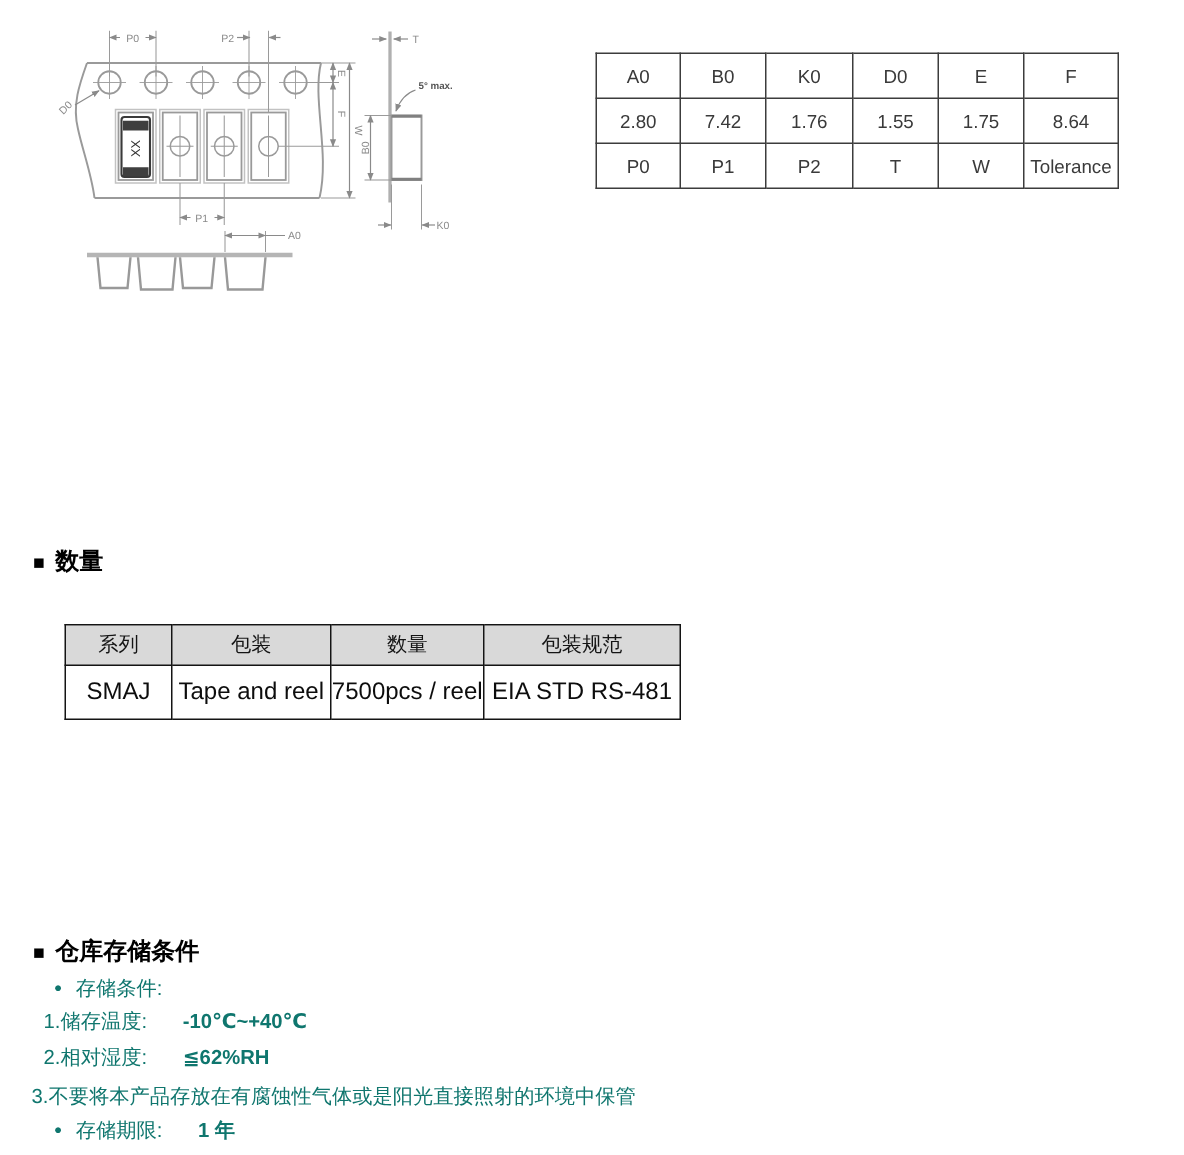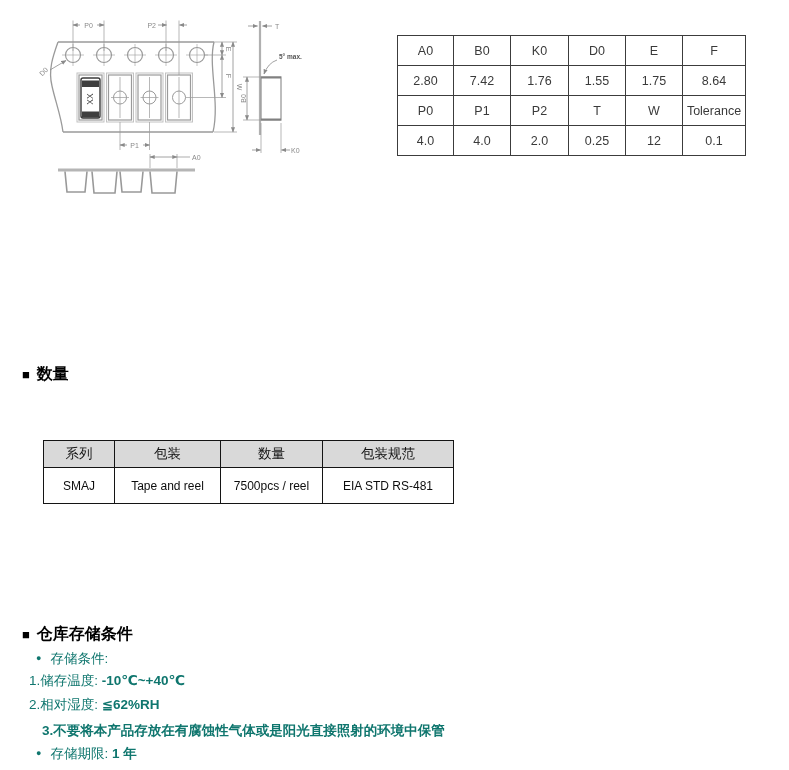--- a/index.html
+++ b/index.html
@@ -14,30 +14,30 @@
   .dim-table { position:absolute; left:397px; top:35px; border-collapse:collapse; table-layout:fixed; }
   .dim-table td { border:1px solid #3c3c3c; height:30px; text-align:center; vertical-align:middle;
                   font-size:12.5px; color:#3a3a3a; padding:0 1px; }
 
   
   .sec-heading { position:absolute; left:22px; font-size:16px; font-weight:bold; color:#000;
                  display:flex; align-items:center; }
   .sec-heading .marker { font-size:13px; margin-right:7px; }
 
   
-  .qty-table { position:absolute; left:43px; top:440px; border-collapse:collapse; table-layout:fixed; }
+  .qty-table { position:absolute; left:43px; top:416px; border-collapse:collapse; table-layout:fixed; }
   .qty-table th { border:1.5px solid #141414; background:#d9d9d9; height:27px; font-weight:normal;
                   font-size:13.5px; color:#141414; text-align:center; vertical-align:middle; }
-  .qty-table td { border:1.5px solid #141414; height:36px; font-size:12px; color:#0d0d0d;
+  .qty-table td { border:1.5px solid #141414; height:36px; font-size:16px; color:#0d0d0d;
                   text-align:center; vertical-align:middle; }
 
   
   .stg-line { position:absolute; font-size:13.5px; color:#0f766e; white-space:nowrap; line-height:17px; }
   .stg-line .bullet { font-size:9px; vertical-align:2px; margin-right:9px; }
-  .stg-line .v { font-weight:bold; }
+  .stg-line .v { font-weight:bold;margin-left:20px; }
 
   
   svg text { font-family:"Liberation Sans","DejaVu Sans",sans-serif; }
 </style>
 </head>
 <body>
 
 <div class="page">
 
   <div class="drawing">
@@ -231,28 +231,20 @@
         <td>8.64</td>
       </tr>
       <tr>
         <td>P0</td>
         <td>P1</td>
         <td>P2</td>
         <td>T</td>
         <td>W</td>
         <td>Tolerance</td>
       </tr>
-      <tr>
-        <td>4.0</td>
-        <td>4.0</td>
-        <td>2.0</td>
-        <td>0.25</td>
-        <td>12</td>
-        <td>0.1</td>
-      </tr>
     </tbody>
   </table>
 
   <div class="sec-heading" style="top:364px;">
     <span class="marker">■</span>
     <span>数量</span>
   </div>
 
   <table class="qty-table">
     <colgroup>
@@ -286,20 +278,20 @@
 
   <div class="stg-line" style="left:36px; top:650px;">
     <span class="bullet">●</span><span>存储条件:</span><span class="v"></span>
   </div>
   <div class="stg-line" style="left:29px; top:672px;">
     <span>1.储存温度: </span><span class="v">-10℃~+40℃</span>
   </div>
   <div class="stg-line" style="left:29px; top:696px;">
     <span>2.相对湿度: </span><span class="v">≦62%RH</span>
   </div>
-  <div class="stg-line" style="left:42px; top:722px;font-weight:bold;">
+  <div class="stg-line" style="left:21px; top:722px;">
     <span>3.不要将本产品存放在有腐蚀性气体或是阳光直接照射的环境中保管</span><span class="v"></span>
   </div>
   <div class="stg-line" style="left:36px; top:745px;">
     <span class="bullet">●</span><span>存储期限: </span><span class="v">1 年</span>
   </div>
 
 </div>
 
 </body></html>

